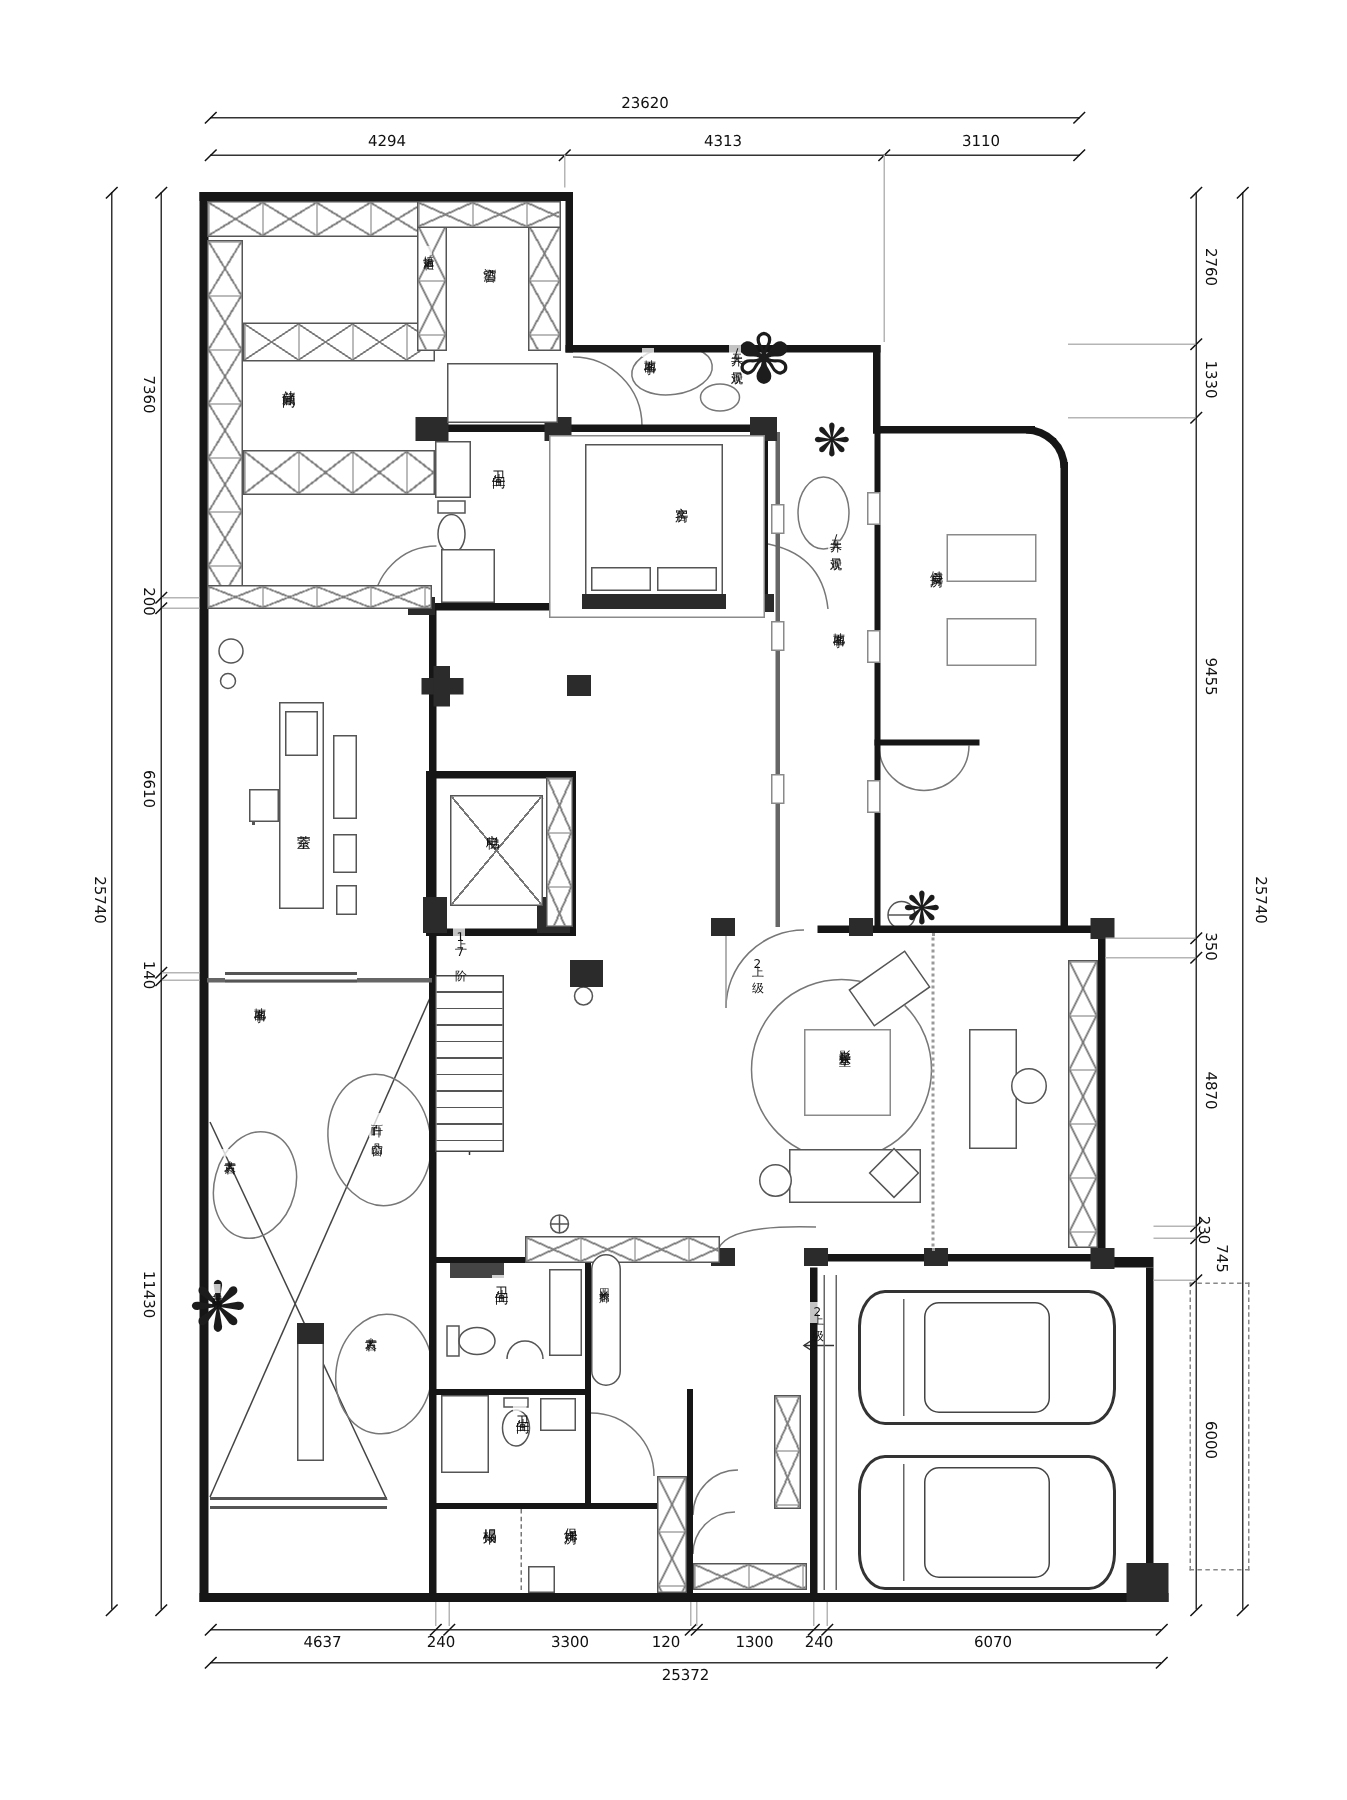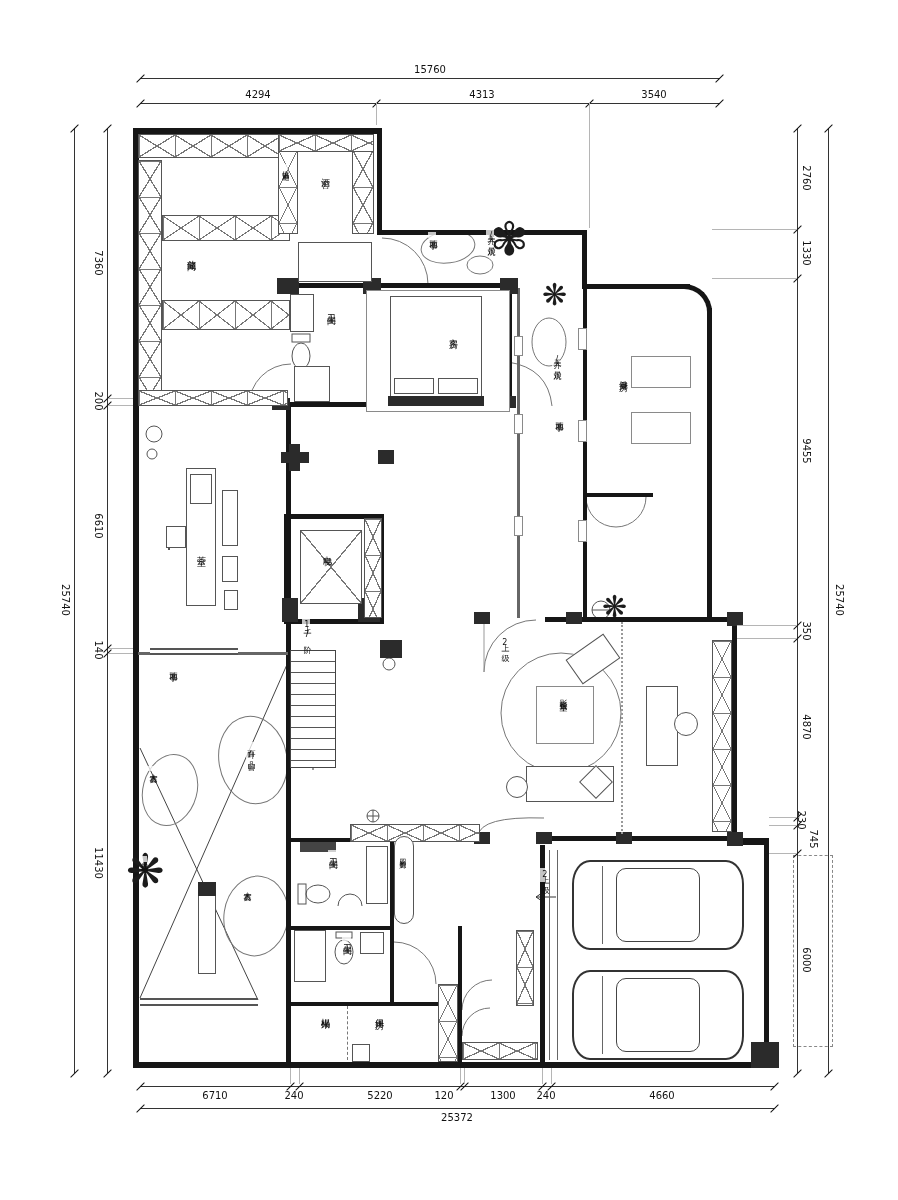--- a/index.html
+++ b/index.html
@@ -315,50 +315,50 @@
   <div class="a dl" style="left:140px;top:78px;width:580px;height:1px"></div>
   <div class="a dl" style="left:140px;top:103px;width:580px;height:1px"></div>
   <div class="a tk" style="left:135px;top:78px"></div>
   <div class="a tk" style="left:714px;top:78px"></div>
   <div class="a tk" style="left:135px;top:103px"></div>
   <div class="a tk" style="left:371px;top:103px"></div>
   <div class="a tk" style="left:584px;top:103px"></div>
   <div class="a tk" style="left:714px;top:103px"></div>
   <div class="a ext" style="left:376px;top:103px;width:1px;height:22px"></div>
   <div class="a ext" style="left:589px;top:103px;width:1px;height:125px"></div>
-  <div class="a dim" style="left:430px;top:64px">15760</div>
+  <div class="a dim" style="left:430px;top:64px">23620</div>
   <div class="a dim" style="left:258px;top:89px">4294</div>
   <div class="a dim" style="left:482px;top:89px">4313</div>
-  <div class="a dim" style="left:654px;top:89px">3540</div>
+  <div class="a dim" style="left:654px;top:89px">3110</div>
 
   <div class="a dl" style="left:140px;top:1086px;width:634px;height:1px"></div>
   <div class="a dl" style="left:140px;top:1108px;width:634px;height:1px"></div>
   <div class="a tk" style="left:135px;top:1086px"></div>
   <div class="a tk" style="left:285px;top:1086px"></div>
   <div class="a tk" style="left:294px;top:1086px"></div>
   <div class="a tk" style="left:455px;top:1086px"></div>
   <div class="a tk" style="left:459px;top:1086px"></div>
   <div class="a tk" style="left:537px;top:1086px"></div>
   <div class="a tk" style="left:546px;top:1086px"></div>
   <div class="a tk" style="left:769px;top:1086px"></div>
   <div class="a tk" style="left:135px;top:1108px"></div>
   <div class="a tk" style="left:769px;top:1108px"></div>
   <div class="a ext" style="left:290px;top:1068px;width:1px;height:16px"></div>
   <div class="a ext" style="left:299px;top:1068px;width:1px;height:16px"></div>
   <div class="a ext" style="left:460px;top:1068px;width:1px;height:16px"></div>
   <div class="a ext" style="left:464px;top:1068px;width:1px;height:16px"></div>
   <div class="a ext" style="left:542px;top:1068px;width:1px;height:16px"></div>
   <div class="a ext" style="left:551px;top:1068px;width:1px;height:16px"></div>
-  <div class="a dim" style="left:215px;top:1090px">6710</div>
+  <div class="a dim" style="left:215px;top:1090px">4637</div>
   <div class="a dim" style="left:294px;top:1090px">240</div>
-  <div class="a dim" style="left:380px;top:1090px">5220</div>
+  <div class="a dim" style="left:380px;top:1090px">3300</div>
   <div class="a dim" style="left:444px;top:1090px">120</div>
   <div class="a dim" style="left:503px;top:1090px">1300</div>
   <div class="a dim" style="left:546px;top:1090px">240</div>
-  <div class="a dim" style="left:662px;top:1090px">4660</div>
+  <div class="a dim" style="left:662px;top:1090px">6070</div>
   <div class="a dim" style="left:457px;top:1112px">25372</div>
 
   <div class="a dl" style="left:107px;top:128px;width:1px;height:945px"></div>
   <div class="a dl" style="left:74px;top:128px;width:1px;height:945px"></div>
   <div class="a tk" style="left:102px;top:128px"></div>
   <div class="a tk" style="left:102px;top:398px"></div>
   <div class="a tk" style="left:102px;top:405px"></div>
   <div class="a tk" style="left:102px;top:648px"></div>
   <div class="a tk" style="left:102px;top:653px"></div>
   <div class="a tk" style="left:102px;top:1073px"></div>

